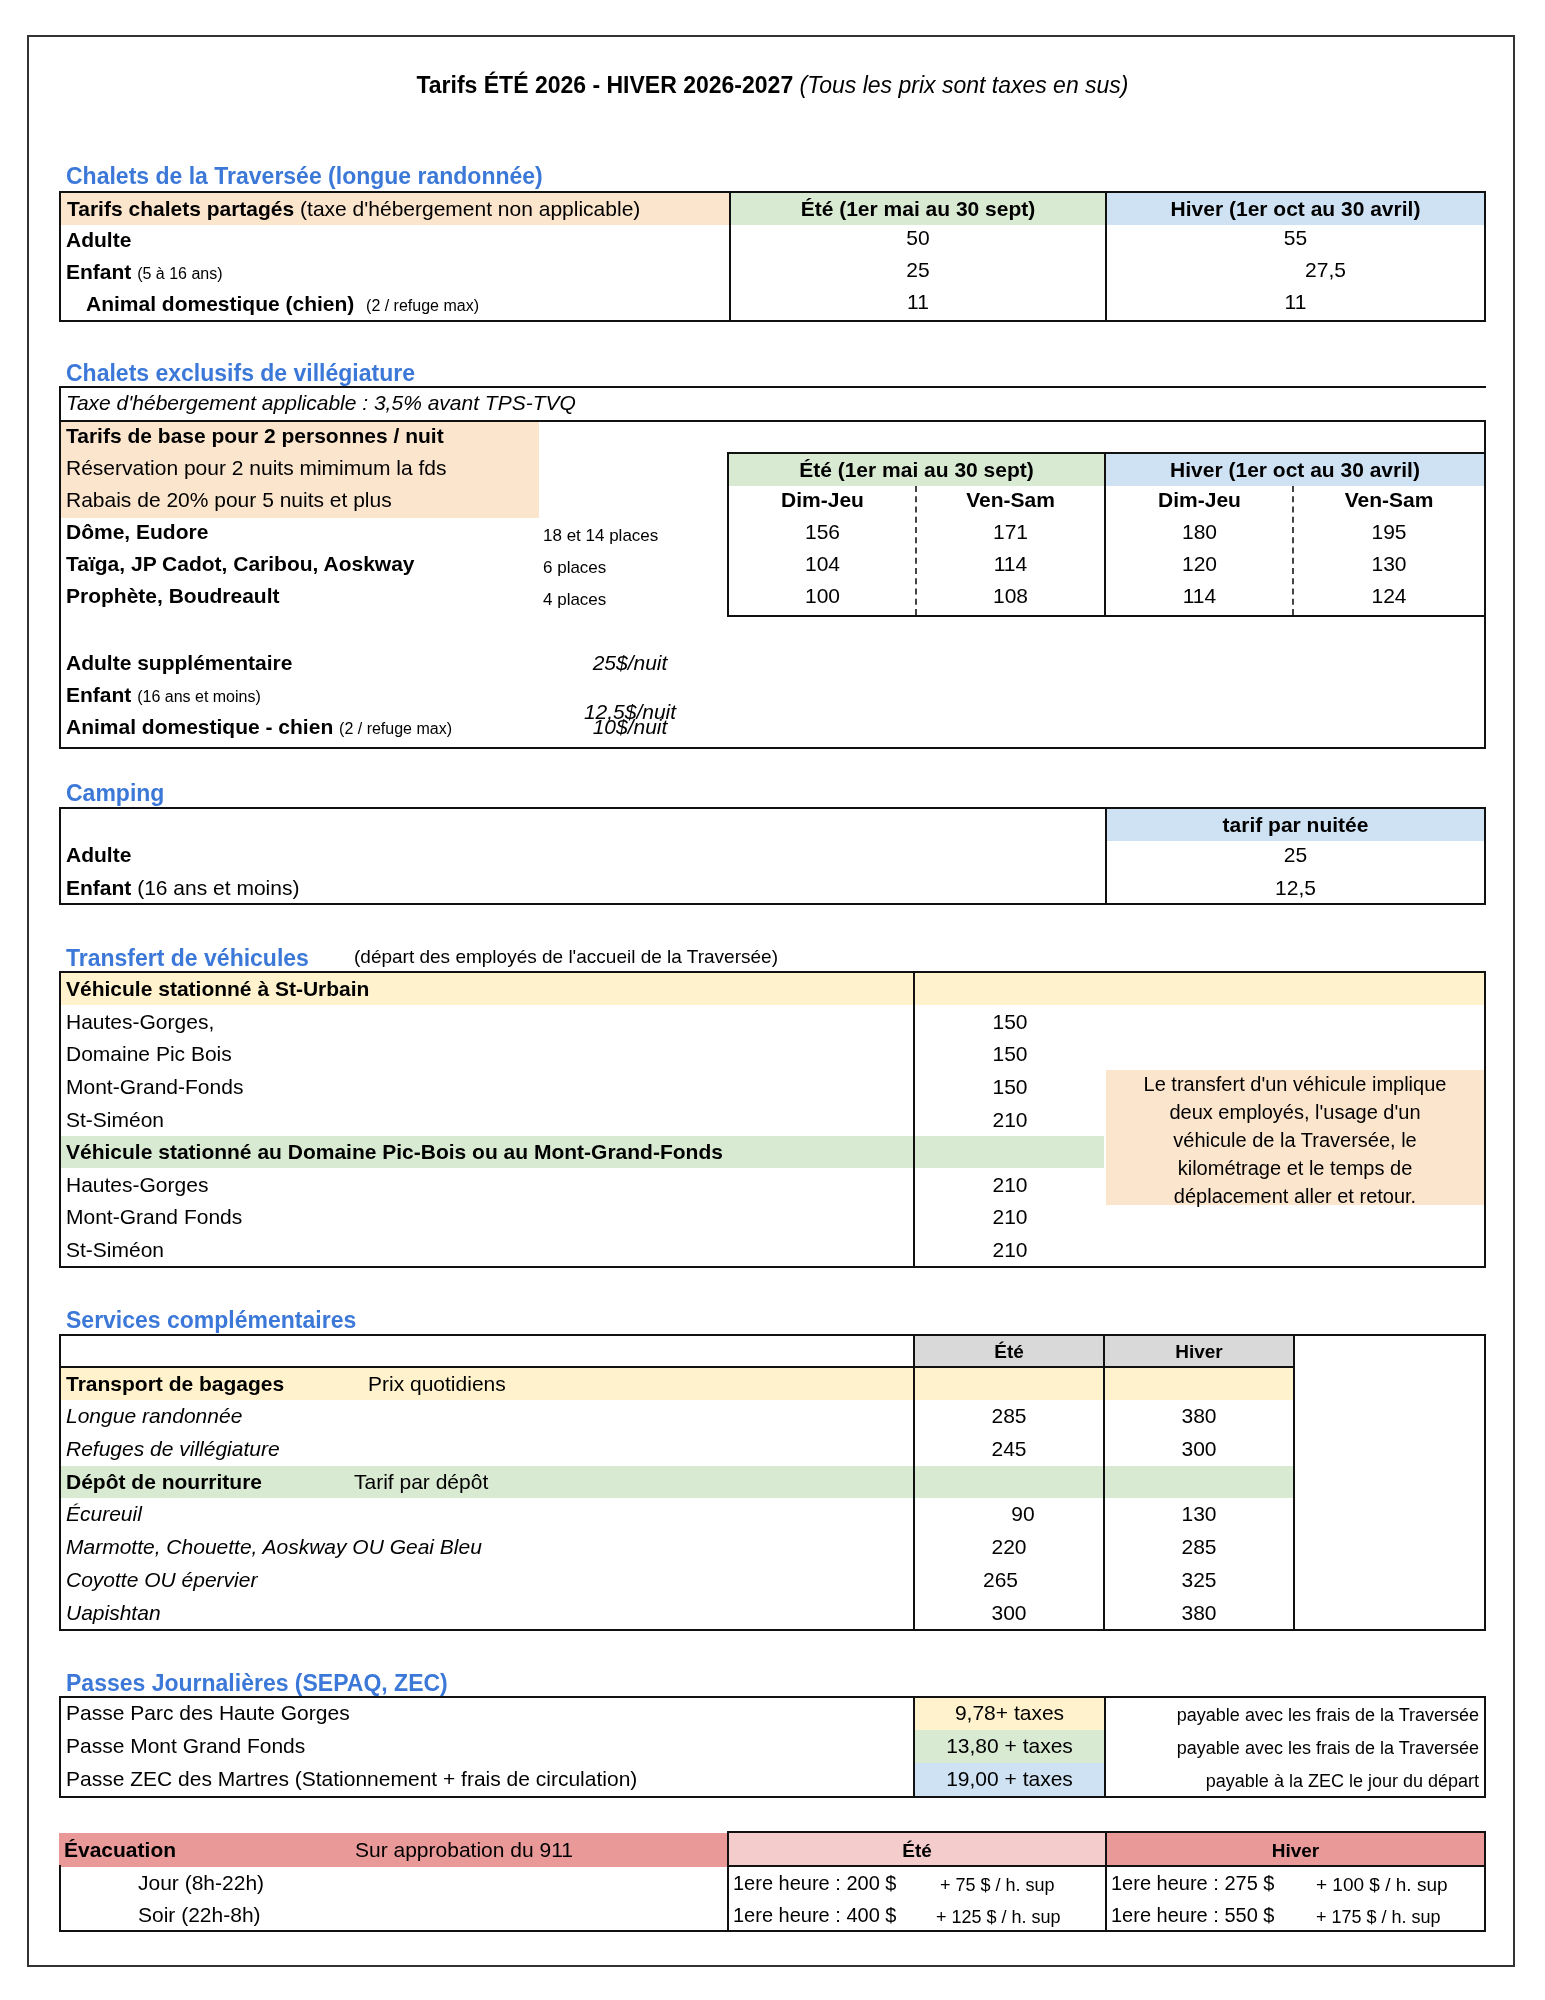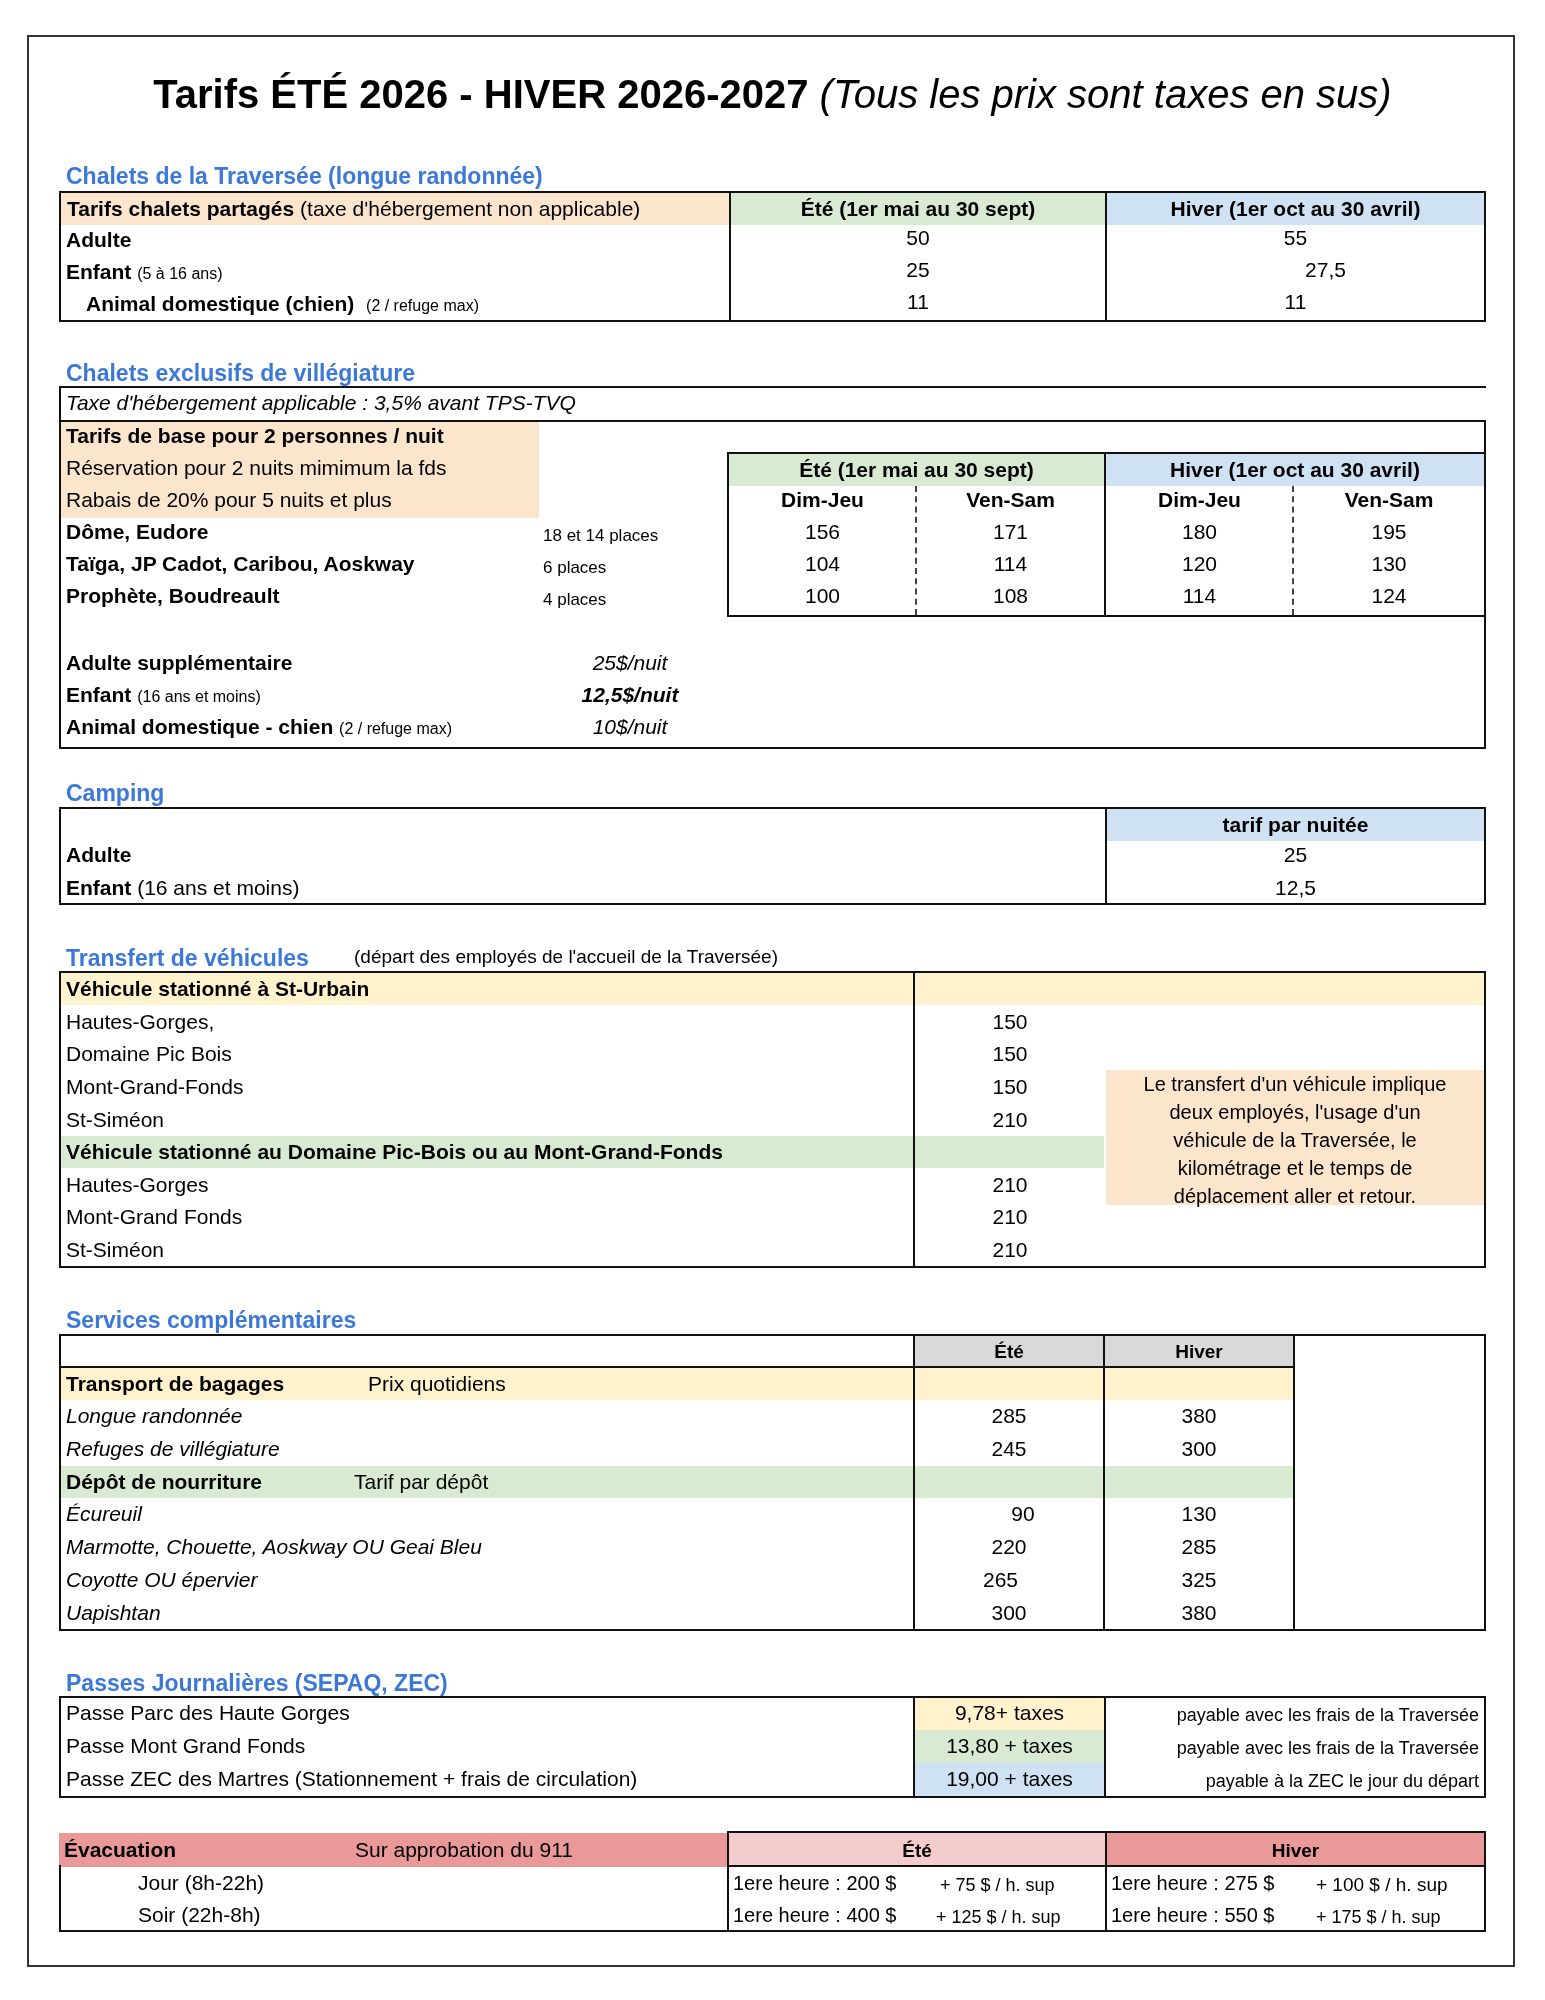--- a/index.html
+++ b/index.html
@@ -1,19 +1,19 @@
 <!DOCTYPE html>
 <html><head>
 <meta charset="utf-8">
 <style>
   html, body { margin:0; padding:0; background:#ffffff; }
   body { width:1545px; height:2000px; position:relative; font-family:"Liberation Sans", sans-serif; color:#000; overflow:hidden; }
   .page-frame { position:absolute; left:27px; top:35px; width:1488px; height:1932px; border:2px solid #333; box-sizing:border-box; }
   .abs { position:absolute; }
-  .title { position:absolute; left:0; top:72px; width:1545px; text-align:center; font-size:40px; font-weight:bold; white-space:nowrap; }
+  .title { position:absolute; left:0; top:72px; width:1545px; text-align:center; font-size:23px; font-weight:bold; white-space:nowrap; }
   .title .it { font-weight:normal; font-style:italic; }
   .sec { position:absolute; left:66px; font-size:23px; font-weight:bold; color:#3c78d8; white-space:nowrap; }
   .box { position:absolute; border:2px solid #111; box-sizing:border-box; }
   .cell { position:absolute; font-size:21px; line-height:32px; white-space:nowrap; box-sizing:border-box; }
   .c { text-align:center; }
   .b { font-weight:bold; }
   .i { font-style:italic; }
   .sm { font-size:16px; font-weight:normal; }
   .vline { position:absolute; width:2px; background:#111; }
   .hline { position:absolute; height:2px; background:#111; }
@@ -112,21 +112,21 @@
     <div class="cell c" style="left:1106px; top:580px; width:187px;">114</div>
     <div class="cell c" style="left:1294px; top:580px; width:190px;">124</div>
   </div>
 
   <div>
     <div class="cell b" style="left:66px; top:647px;">Adulte supplémentaire</div>
     <div class="cell i c" style="left:540px; top:647px; width:180px;">25$/nuit</div>
   </div>
   <div>
     <div class="cell" style="left:66px; top:679px;"><span class="b">Enfant</span> <span class="sm">(16 ans et moins)</span></div>
-    <div class="cell i c" style="left:540px; top:679px; width:180px;font-weight:bold;">12,5$/nuit</div>
+    <div class="cell i c" style="left:540px; top:696px; width:180px;">12,5$/nuit</div>
   </div>
   <div>
     <div class="cell" style="left:66px; top:711px;"><span class="b">Animal domestique - chien</span> <span class="sm">(2  / refuge max)</span></div>
     <div class="cell i c" style="left:540px; top:711px; width:180px;">10$/nuit</div>
   </div>
 </div>
 
 <div class="sec" style="top:780px;">Camping</div>
 <div>
   <div class="box" style="left:59px; top:807px; width:1427px; height:98px;"></div>

